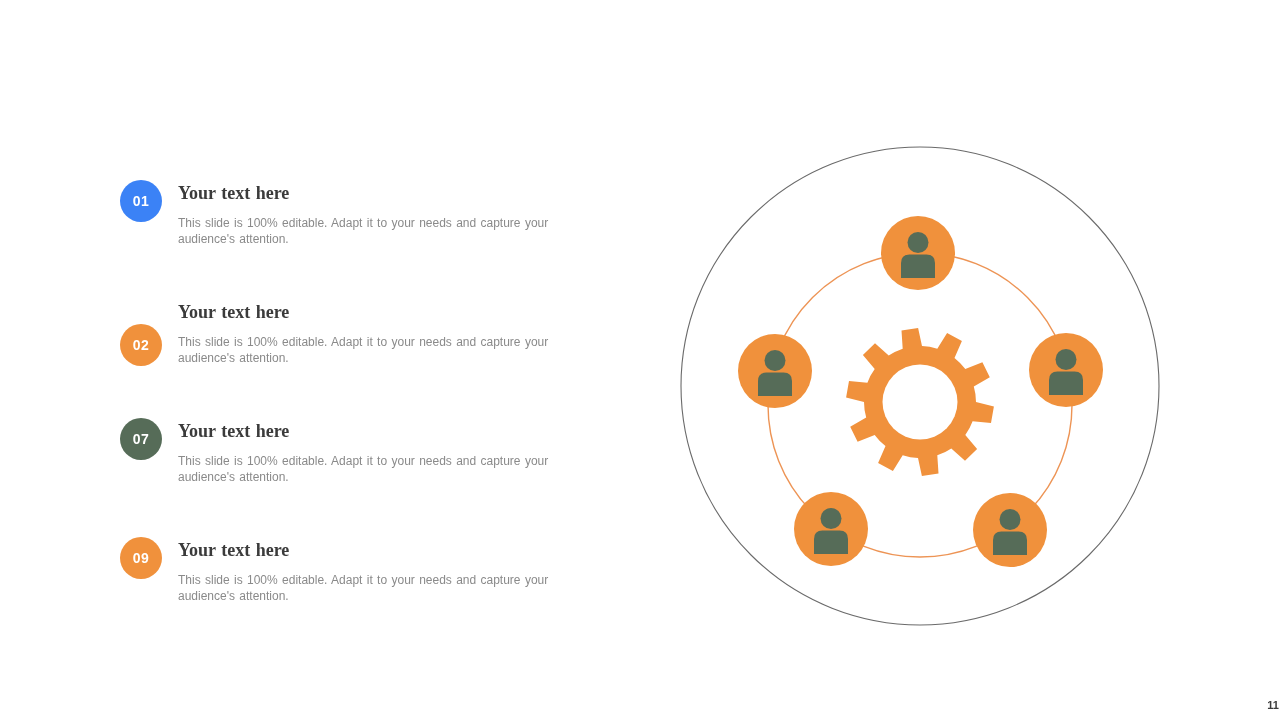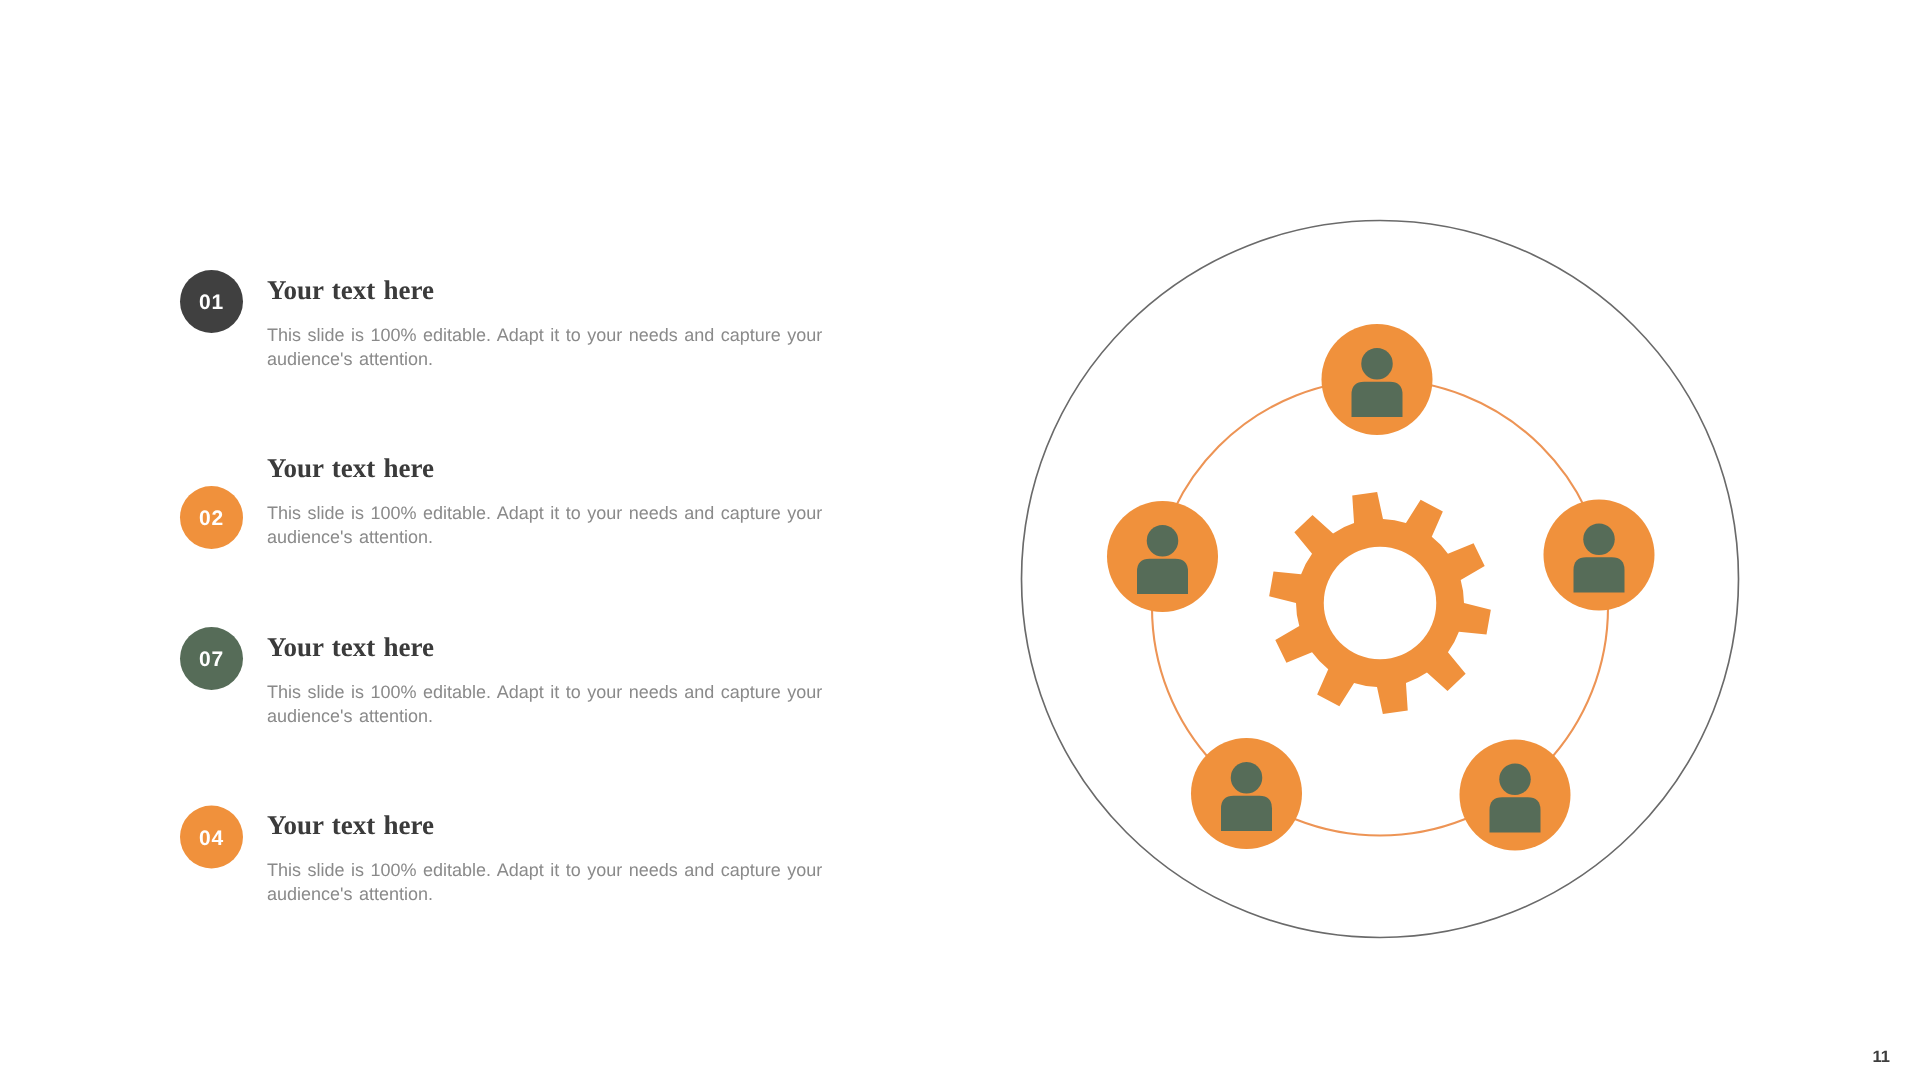--- a/index.html
+++ b/index.html
@@ -53,34 +53,34 @@
   .diagram { position: absolute; left: 640px; top: 135px; width: 560px; height: 500px; }
   .outer-circle { fill: none; stroke: var(--outer-ring, #6a6a6a); stroke-width: 1.1; }
   .orbit-ring  { fill: none; stroke: var(--inner-ring, #ed9455); stroke-width: 1.4; }
   .gear-body   { fill: var(--orange, #f0913c); }
   .gear-hole   { fill: var(--page-bg, #fff); }
   .person-disc { fill: var(--orange, #f0913c); }
   .person-sil  { fill: var(--green, #566c58); }
 
   
   .page-number {
-    position: absolute; right: 20px; bottom: 9px;
+    position: absolute; right: 1px; bottom: 9px;
     font-size: 11px; font-weight: 700;
     color: var(--page-number-color, #3d3d3d);
     margin-top: 48px;
   }
 </style>
 </head>
 <body>
 
 <div class="slide">
 
 
   <div class="item item-1">
-    <div class="badge" style="background: #404040;">01</div>
+    <div class="badge" style="background: #3b82f6;">01</div>
     <div class="item-text">
       <div class="item-heading">Your text here</div>
       <div class="item-desc">This slide is 100% editable. Adapt it to your needs and capture your audience's attention.</div>
     </div>
   </div>
 
   <div class="item item-2">
     <div class="badge" style="background: rgb(240, 145, 60);">02</div>
     <div class="item-text">
       <div class="item-heading">Your text here</div>
@@ -90,21 +90,21 @@
 
   <div class="item item-3">
     <div class="badge" style="background: rgb(86, 108, 88);">07</div>
     <div class="item-text">
       <div class="item-heading">Your text here</div>
       <div class="item-desc">This slide is 100% editable. Adapt it to your needs and capture your audience's attention.</div>
     </div>
   </div>
 
   <div class="item item-4">
-    <div class="badge" style="background: rgb(240, 145, 60);">04</div>
+    <div class="badge" style="background: rgb(240, 145, 60);">09</div>
     <div class="item-text">
       <div class="item-heading">Your text here</div>
       <div class="item-desc">This slide is 100% editable. Adapt it to your needs and capture your audience's attention.</div>
     </div>
   </div>
 
   <svg class="diagram" viewBox="640 135 560 500" preserveAspectRatio="xMidYMid meet">
 
     <circle class="outer-circle" cx="920" cy="386" r="239"></circle>
     <circle class="orbit-ring" cx="920" cy="405" r="152"></circle>

